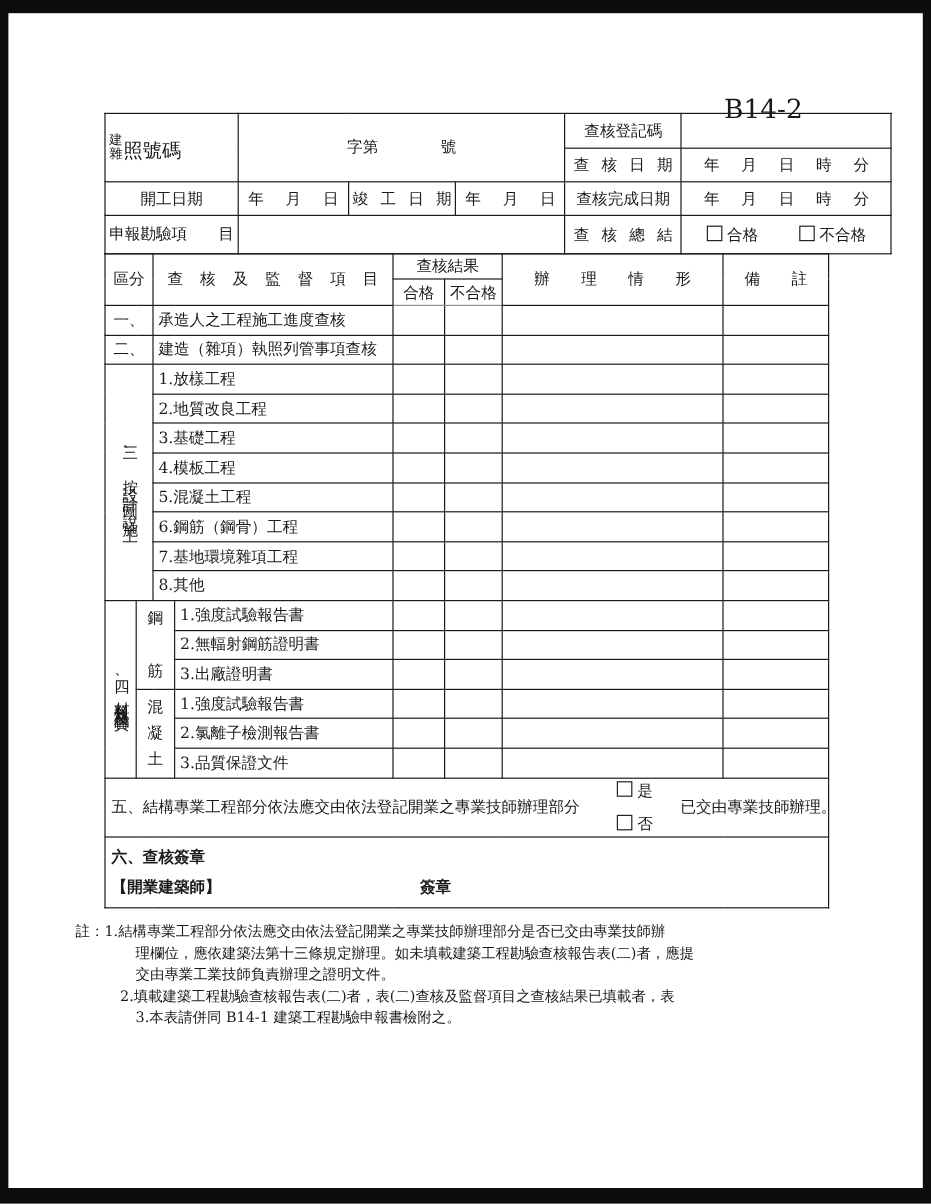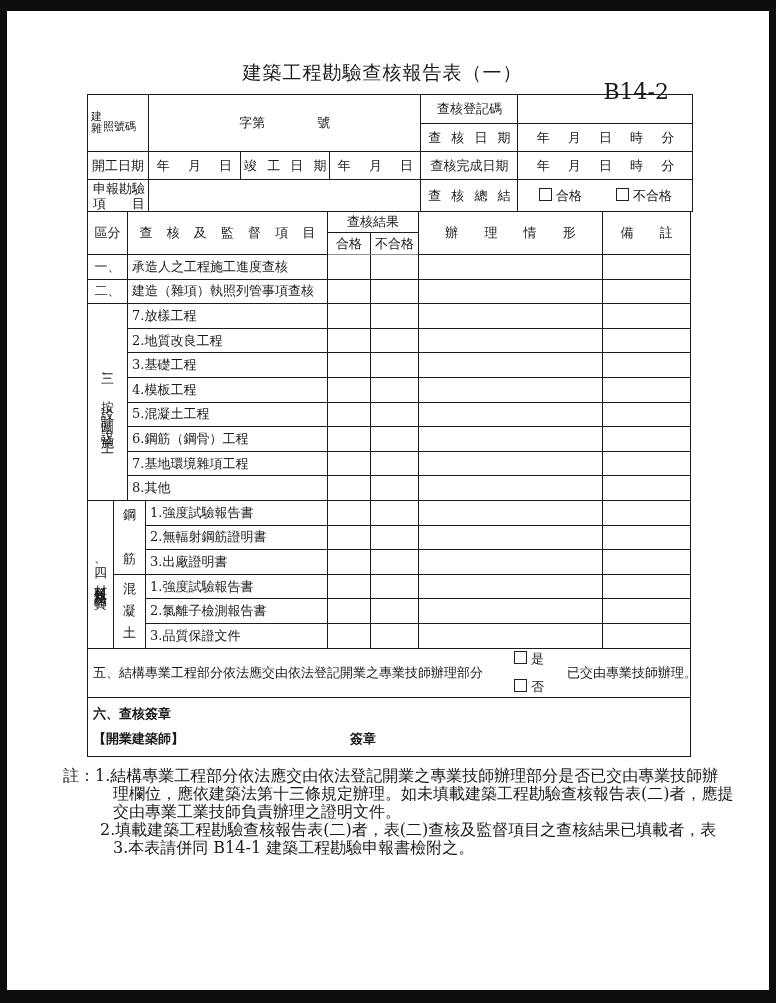--- a/index.html
+++ b/index.html
@@ -27,25 +27,25 @@
   tr.r5 td{border-top:1px solid #1c1c1c;}
   .main{margin-top:-1px;padding-left:40px;}
   
   .sp {word-spacing:14px;}
   .spm{word-spacing:6px;}
   .sph{word-spacing:10px;}
   .spw{word-spacing:22px;}
   
   .licbox{display:flex;align-items:center;justify-content:flex-start;}
   .licstack{display:flex;flex-direction:column;font-size:11px;line-height:12px;margin-right:1px;}
-  .licrest{font-size:11px;margin-top:6px;}
+  .licrest{font-size:16px;margin-top:6px;}
   
   .zidi{display:flex;justify-content:center;align-items:center;gap:52px;}
   
-  .inspect{display:flex;flex-direction:column;align-items:flex-end;line-height:15px;}
+  .inspect{display:flex;flex-direction:row;align-items:flex-end;line-height:15px;}
   .inspect .l2{display:flex;justify-content:space-between;width:52px;}
   
   .cbx{display:inline-block;width:11px;height:11px;border:1px solid #222;margin-right:4px;vertical-align:-1px;background:#fff;}
   .cbrow{display:flex;justify-content:center;align-items:center;gap:34px;}
   .cbitem{white-space:nowrap;}
   
   .vert{writing-mode:vertical-rl;text-orientation:upright;display:inline-block;line-height:13px;}
   .v3{letter-spacing:7px;}
   .v4{letter-spacing:2px;}
   .vgroup{display:flex;flex-direction:column;justify-content:space-between;align-items:center;height:62px;margin:2px auto;}
@@ -53,31 +53,30 @@
   .r5cell{position:relative;height:48px;}
   .r5text{position:absolute;left:5px;top:50%;transform:translateY(-50%);}
   .r5cb{position:absolute;left:426px;top:1px;bottom:1px;display:flex;flex-direction:column;justify-content:space-between;align-items:flex-start;}
   .r5tail{position:absolute;left:479px;top:50%;transform:translateY(-50%);}
   
   .r6cell{position:relative;height:58px;}
   .r6title{position:absolute;left:5px;top:7px;}
   .r6left{position:absolute;left:5px;bottom:8px;}
   .r6sign{position:absolute;left:262px;bottom:8px;}
   
-  .notes{position:absolute;left:56px;top:756px;font-size:16px;line-height:18px;white-space:nowrap;}
+  .notes{position:absolute;left:56px;top:756px;font-size:12px;line-height:18px;white-space:nowrap;}
   .notes .n1,.notes .n2,.notes .n4,.notes .n5{margin-left:50px;}
   .notes .n3{margin-left:37px;}
 </style>
 </head>
 <body>
 
 <div class="sheet">
 
   <div class="title-row">
-    <span class="doc-title">建築工程勘驗查核報告表（一）</span>
     <span class="doc-code">B14-2</span>
   </div>
 
   <div class="forms">
 
     <table>
       <colgroup>
           <col style="width:61px">
           <col style="width:92px">
           <col style="width:87px">
@@ -175,21 +174,21 @@
         <td colspan="2">二、</td>
         <td colspan="2" class="lft">建造（雜項）執照列管事項查核</td>
         <td></td>
         <td></td>
         <td></td>
         <td></td>
       </tr>
 
       <tr class="ir">
         <td colspan="2" rowspan="8"><span class="vert v3">三、按設計圖說施工</span></td>
-        <td colspan="2" class="lft">7.放樣工程</td>
+        <td colspan="2" class="lft">1.放樣工程</td>
         <td></td>
             <td></td>
             <td></td>
             <td></td>
       </tr>
       <tr class="ir">
             <td colspan="2" class="lft">2.地質改良工程</td>
             <td></td>
             <td></td>
             <td></td>

